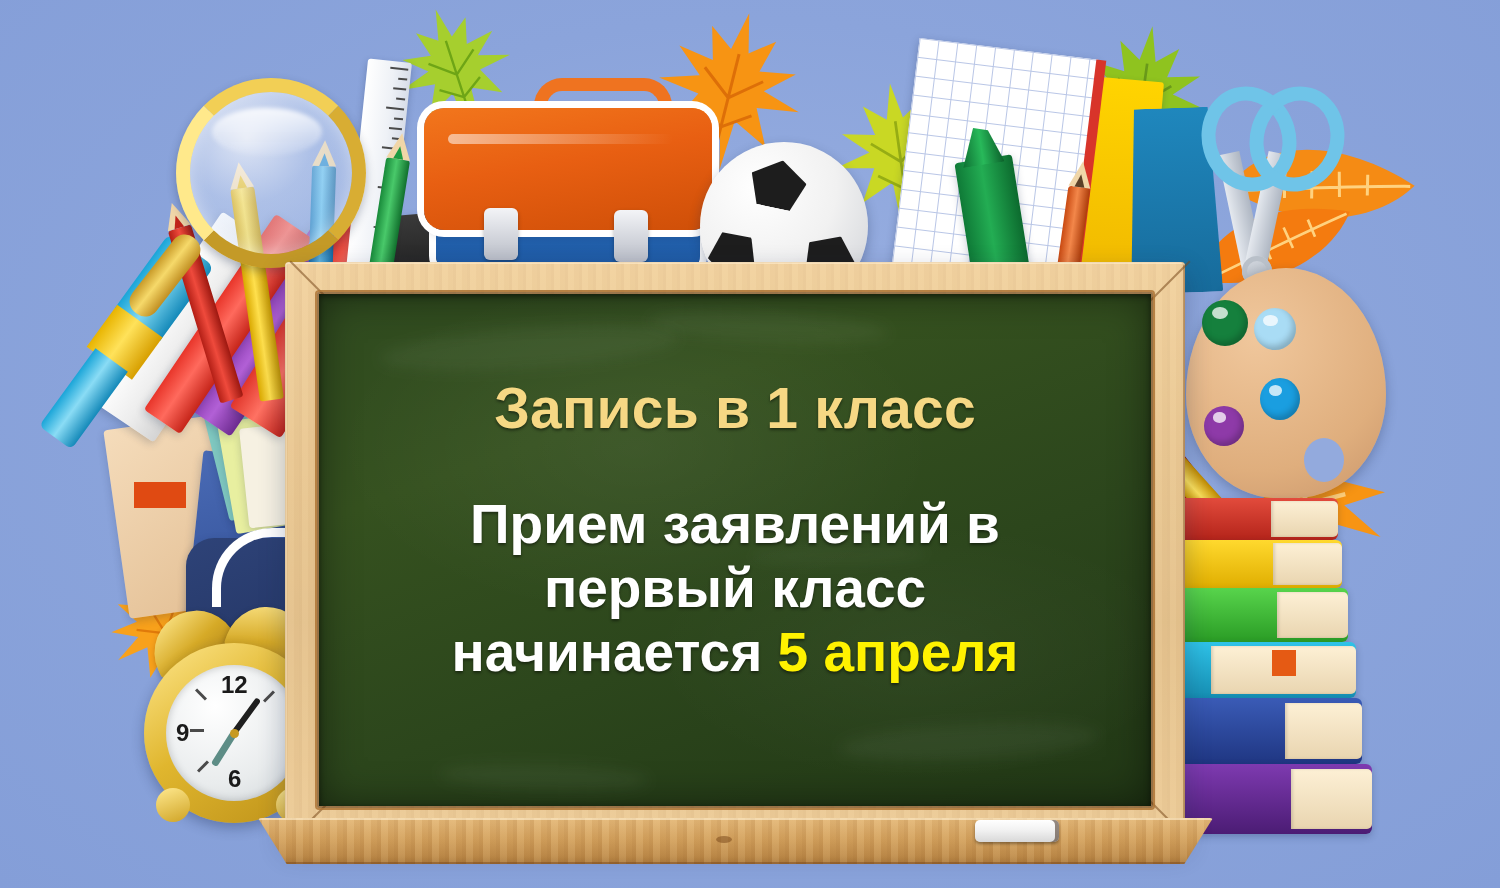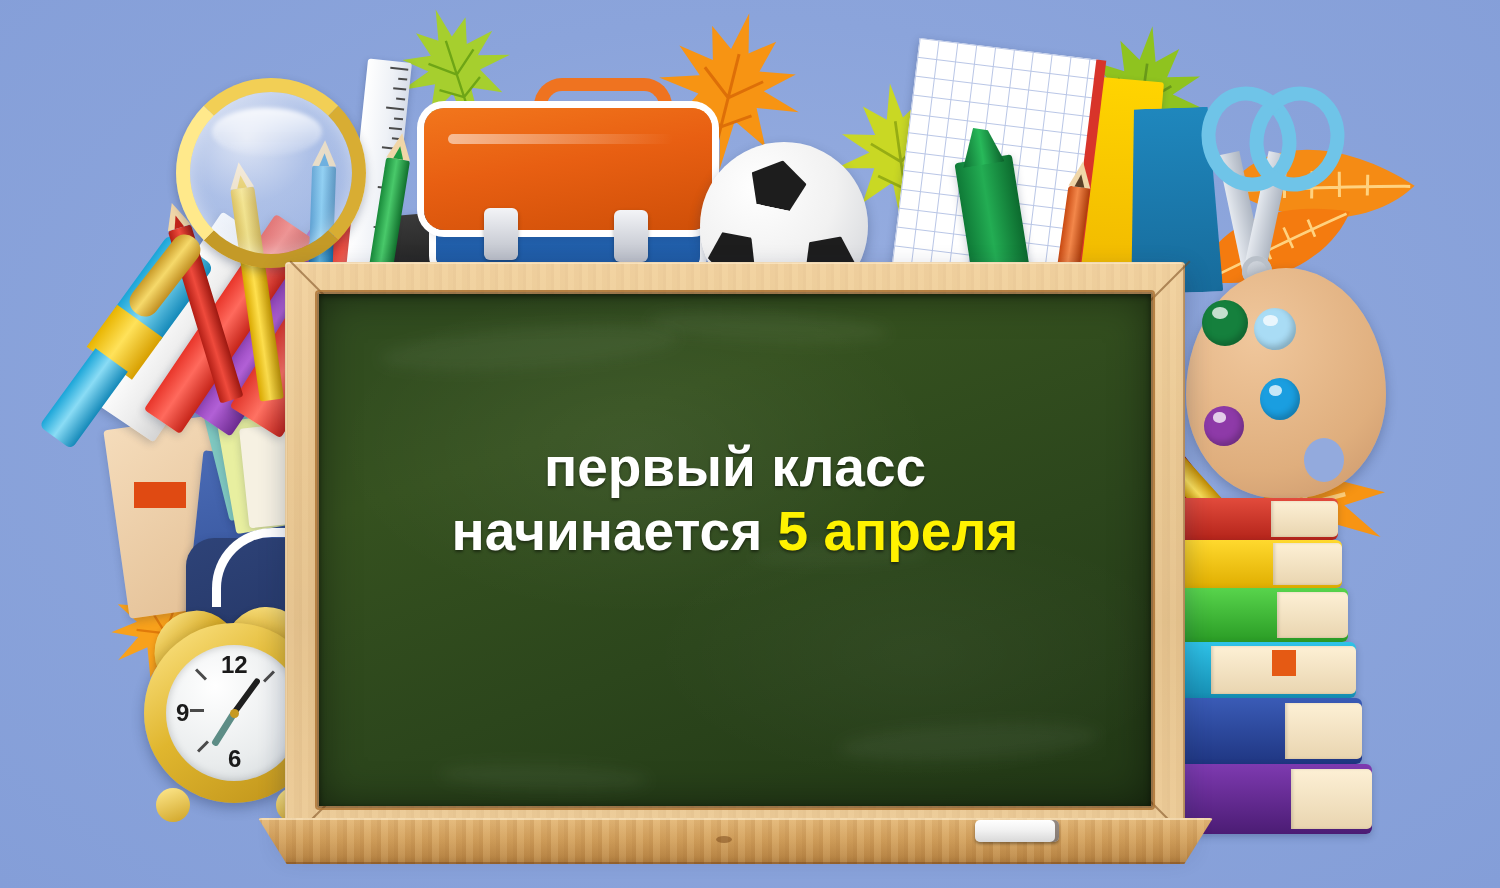--- a/index.html
+++ b/index.html
@@ -199,21 +199,21 @@
     clip-path:polygon(40% 0,60% 0,100% 100%,0 100%);}
 
   
   .book{position:absolute;border-radius:3px 6px 6px 3px;box-shadow:0 3px 7px rgba(20,35,70,.25);}
   .book .pages{position:absolute;right:0;top:7%;height:86%;width:38%;
     background:linear-gradient(180deg,#fdf0d5,#e9d5b0);border-radius:0 5px 5px 0;
     box-shadow:inset 2px 0 3px rgba(0,0,0,.12);}
 
   
   .clock{left:130px;top:616px;width:200px;height:200px;z-index:30;}
-  .clock-body{position:absolute;left:14px;top:7px;width:180px;height:180px;border-radius:50%;
+  .clock-body{position:absolute;left:14px;top:27px;width:180px;height:180px;border-radius:50%;
     background:linear-gradient(145deg,#ffe88e,#e0b62e 45%,#bb8f18 100%);
     box-shadow:0 5px 13px rgba(20,35,70,.32);}
   .clock-face{position:absolute;left:22px;top:22px;width:136px;height:136px;border-radius:50%;
     background:radial-gradient(circle at 36% 30%,#ffffff,#e9eced 60%,#cfd5d8 100%);
     box-shadow:inset 0 0 9px rgba(0,0,0,.2);}
   .num{position:absolute;font-size:24px;font-weight:700;color:#1a1a1a;}
   .hand{position:absolute;left:50%;bottom:50%;transform-origin:bottom center;border-radius:3px;}
   .bell{position:absolute;width:84px;height:52px;border-radius:44px 44px 4px 4px;
     background:linear-gradient(160deg,#ffe98f,#d6aa27 60%,#b5881a);box-shadow:0 3px 6px rgba(0,0,0,.28);}
   .foot{position:absolute;width:34px;height:34px;border-radius:50%;
@@ -468,21 +468,23 @@
     <div class="frame-inner-bevel"></div>
 
     <div class="board">
       <span class="smudge s1"></span>
       <span class="smudge s2"></span>
       <span class="smudge s3"></span>
       <span class="smudge s4"></span>
       <span class="smudge s5"></span>
 
       <div class="board-text">
+        <div class="title">Запись в 1 класс</div>
         <div class="body-text">
+          <div>Прием заявлений в</div>
           <div>первый класс</div>
           <div>
             <span>начинается </span><span class="hl">5 апреля</span>
           </div>
         </div>
       </div>
     </div>
   </div>
 
   <div class="ledge">

